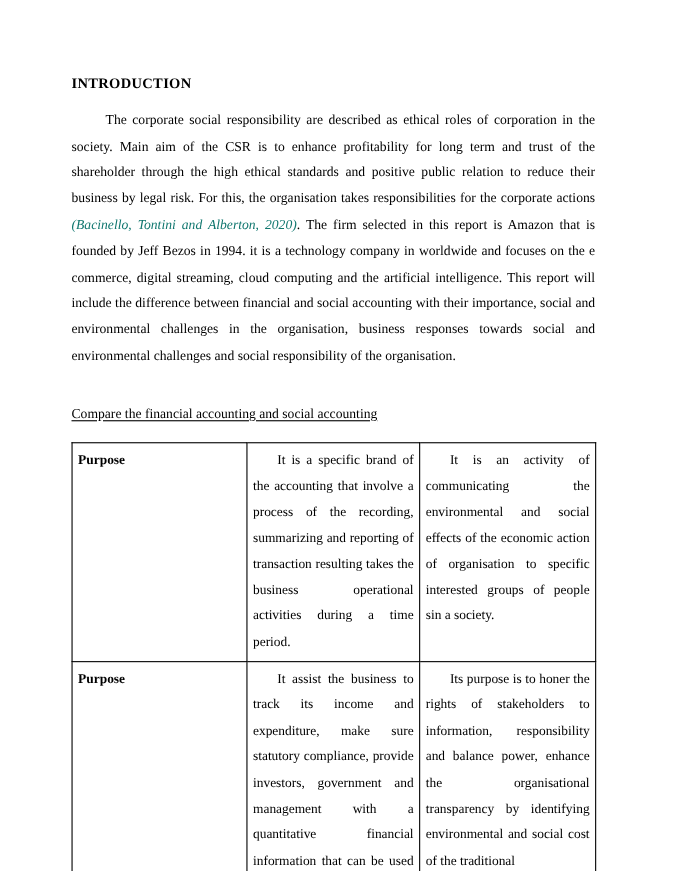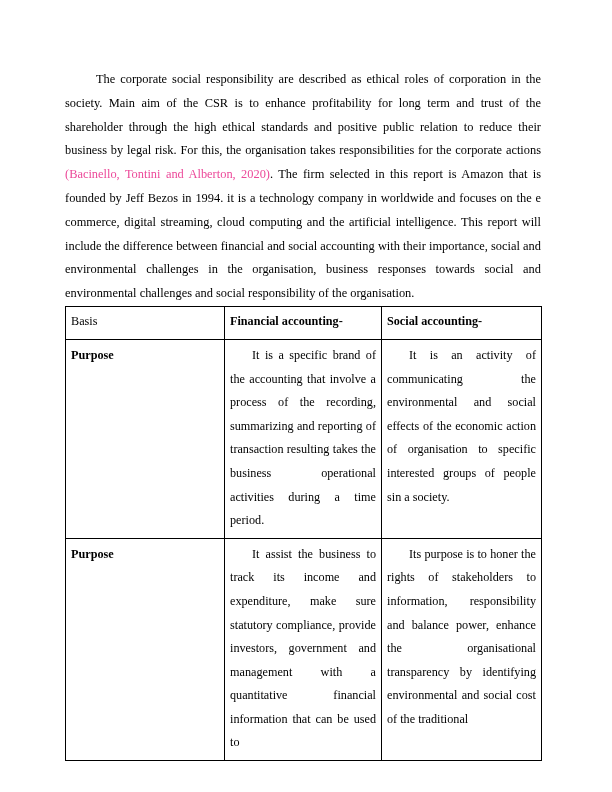--- a/index.html
+++ b/index.html
@@ -35,21 +35,22 @@
   .body-para {
     font-size: 12.4px;
     line-height: 23.8px;
     text-align: justify;
     text-justify: inter-word;
     margin: 0;
     text-indent: 31px;
     hyphens: none;
   }
   .cite {
-    color: #ec4899;
+    color: #0f766e;
+    font-style: italic;
   }
 
   .sub-heading {
     font-size: 12.4px;
     line-height: 20px;
     margin: 0;
     text-decoration: underline;
     text-underline-offset: 2px;
     display: inline-block;
   }
@@ -87,36 +88,35 @@
   .clip-row td {
     border-bottom: 1px solid #000000;
   }
 </style>
 </head>
 <body>
 
 <div class="page">
   <div class="content">
 
+    <h1 class="doc-heading">INTRODUCTION</h1>
 
     <p class="body-para"><span>The corporate social responsibility are described as ethical roles of corporation in the society. Main aim of the CSR is to enhance profitability for long term and trust of the shareholder through the high ethical standards and positive public relation to reduce their business by legal risk. For this, the organisation takes responsibilities for the corporate actions </span><span class="cite">(Bacinello,  Tontini and Alberton, 2020)</span><span>. The firm selected in this report is Amazon that is founded by Jeff Bezos in 1994. it is a technology company in worldwide and focuses on the e commerce, digital streaming, cloud computing and the artificial intelligence. This report will include the difference between financial and social accounting with their importance, social and environmental challenges in the organisation, business responses  towards social and environmental challenges and social responsibility of the organisation.</span></p>
 
+    <div class="sub-heading-wrap">
+      <span class="sub-heading">Compare the financial accounting and social accounting</span>
+    </div>
 
     <table class="cmp-table">
       <colgroup>
         <col class="c1">
           <col class="c2">
           <col class="c3">
       </colgroup>
       <tbody>
-        <tr class="hdr-row">
-          <td class="th-plain">Basis</td>
-          <td class="th-bold">Financial accounting-</td>
-          <td class="th-bold">Social accounting-</td>
-        </tr>
         <tr>
           <td class="row-label">Purpose</td>
           <td class="cell-just">It is a specific brand of the accounting that involve a process of the recording, summarizing and reporting of transaction resulting takes the business operational activities during a time period.</td>
           <td class="cell-just">It is an activity of communicating the environmental and social effects of the economic action of organisation to specific interested groups of people sin a society.</td>
         </tr>
         <tr class="clip-row">
           <td class="row-label">Purpose</td>
           <td class="cell-just">It assist the business to track its income and expenditure, make sure statutory compliance, provide investors, government and management with a quantitative financial information that can be used to</td>
           <td class="cell-just">Its purpose is to honer the rights of stakeholders to information, responsibility and balance power, enhance the organisational transparency by identifying environmental and social cost of the traditional</td>
         </tr>

